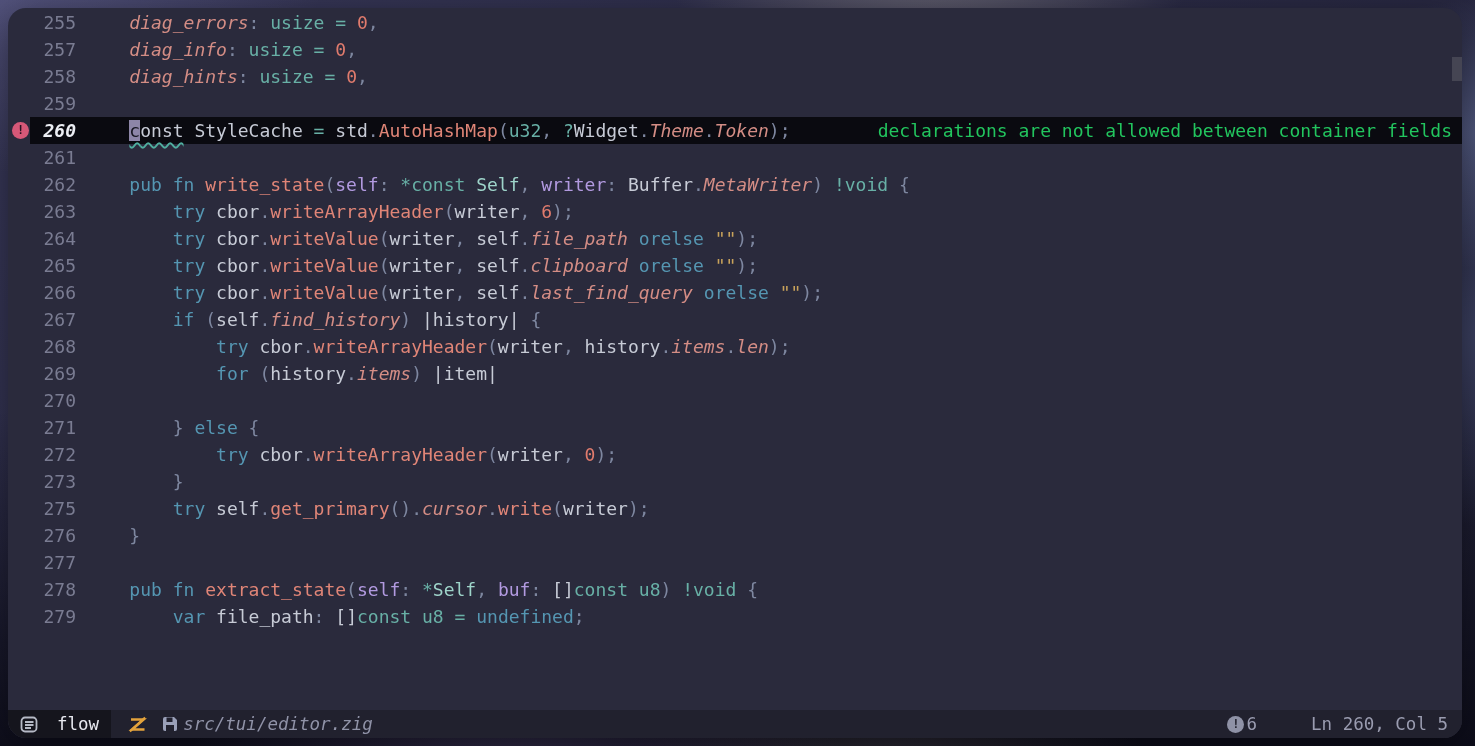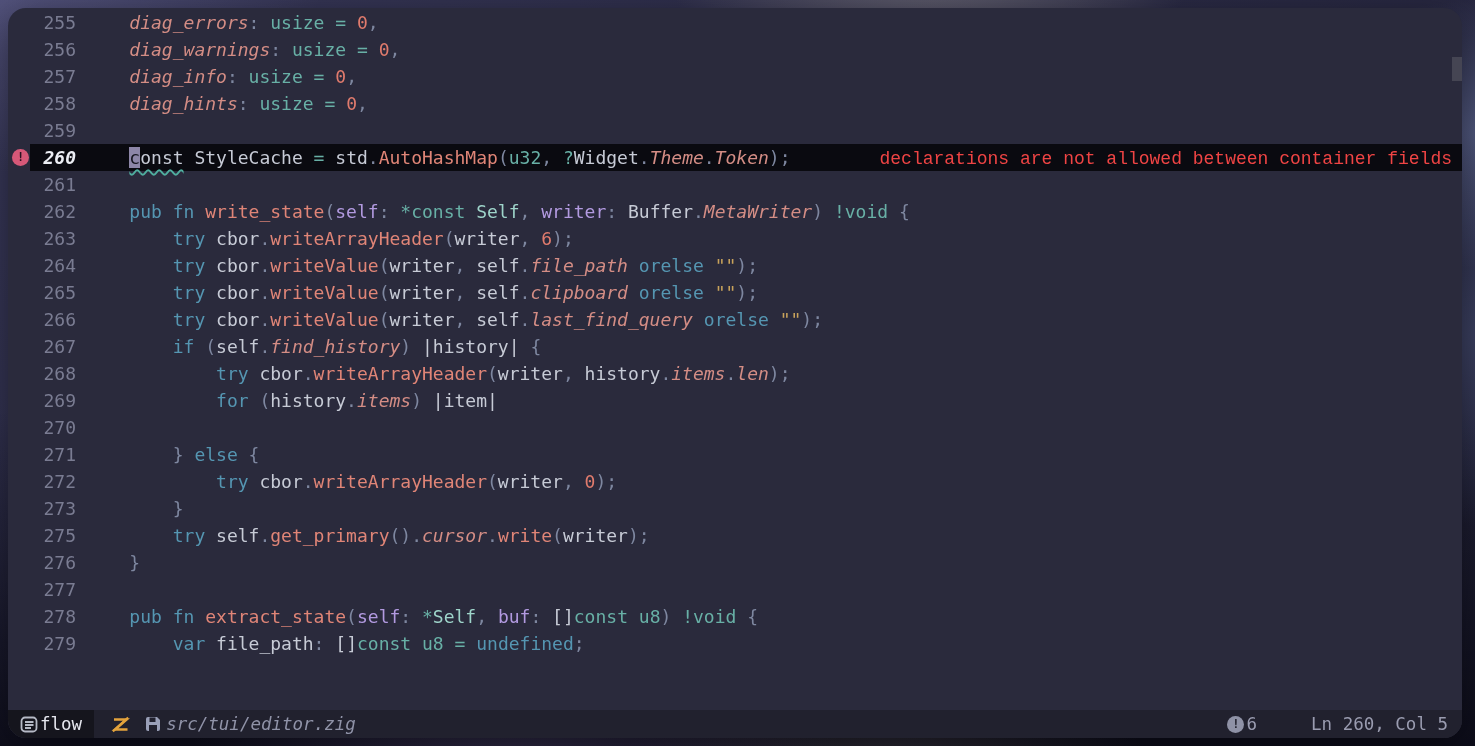--- a/index.html
+++ b/index.html
@@ -36,21 +36,21 @@
   }
   .row .code{display:inline;white-space:pre;text-align:right;}
   .row.current{background:#0a0a10;box-shadow:inset 22px 0 0 #2a2a3c;}
   .row.current .gut{color:#eceef4;font-weight:bold;font-style:italic;}
   .diag-ic{
     position:absolute;left:4px;top:5px;width:17px;height:17px;border-radius:50%;
     background:#d65878;color:#2a1322;font-size:12px;font-weight:bold;
     text-align:center;line-height:17px;
   }
   .diag-ic::before{content:"!";}
-  .errmsg{margin-left:auto;padding-right:10px;color:#ef4444;font-family:Liberation Mono, monospace;}
+  .errmsg{margin-left:auto;padding-right:10px;color:#22c55e;}
   
   .pln{color:#c7cbd6}
   .id{color:#c7cbd6}
   .kw{color:#5596b2}
   .ty{color:#68b0a6}
   .ty2{color:#9ed4ca}
   .fld{color:#d48d85;font-style:italic}
   .fnc{color:#e08577}
   .num{color:#e07b6d}
   .pun{color:#7e87a0}
@@ -62,21 +62,21 @@
   .scroll-thumb{
     position:absolute;right:0;top:49px;width:10px;height:24px;background:#454553;
   }
   
   .statusbar{
     position:absolute;left:0;bottom:0;width:100%;height:28px;
     background:#21212e;display:flex;align-items:center;
     font-size:17.5px;color:#9093a8;
   }
   .chip-flow{
-    height:28px;display:flex;align-items:center;gap:1px;
+    height:28px;display:flex;align-items:center;gap:18px;
     background:#15151d;border-radius:0 0 0 18px;
     padding:0 12px 0 12px;color:#e6e7ee;justify-content:center;
   }
   .chip-flow svg{display:block;}
   .sb-ic{display:flex;align-items:center;margin-left:16px;}
   .path{font-style:italic;margin-left:4px;color:#9093a8;}
   .sb-right{margin-left:auto;display:flex;align-items:center;padding-right:14px;}
   .diag-chip{display:flex;align-items:center;gap:2px;color:#9a9cb0;}
   .circ{
     width:17px;height:17px;border-radius:50%;background:#8f92a6;color:#23232f;
@@ -86,21 +86,20 @@
   .pos{margin-left:54px;color:#9a9cb0;}
 </style>
 </head>
 <body>
 
 <div class="backdrop"></div>
 
 <div class="window">
   <div class="code-area" id="code">
       <div class="row"><span class="gut">255</span><span class="code"><span class="pln">    </span><span class="fld">diag_errors</span><span class="pun">: </span><span class="ty">usize = </span><span class="num">0</span><span class="pun">,</span></span></div>
-      <div class="row"><span class="gut">256</span><span class="code"><span class="pln">    </span><span class="fld">diag_warnings</span><span class="pun">: </span><span class="ty">usize = </span><span class="num">0</span><span class="pun">,</span></span></div>
       <div class="row"><span class="gut">257</span><span class="code"><span class="pln">    </span><span class="fld">diag_info</span><span class="pun">: </span><span class="ty">usize = </span><span class="num">0</span><span class="pun">,</span></span></div>
       <div class="row"><span class="gut">258</span><span class="code"><span class="pln">    </span><span class="fld">diag_hints</span><span class="pun">: </span><span class="ty">usize = </span><span class="num">0</span><span class="pun">,</span></span></div>
       <div class="row"><span class="gut">259</span><span class="code"></span></div>
       <div class="row current"><span class="diag-ic"></span><span class="gut">260</span><span class="code"><span class="pln">    </span><span class="cur sq">c</span><span class="id sq">onst</span><span class="id"> StyleCache </span><span class="ty">= </span><span class="id">std</span><span class="pun">.</span><span class="fnc">AutoHashMap</span><span class="pun">(</span><span class="ty">u32</span><span class="pun">, </span><span class="ty">?</span><span class="id">Widget</span><span class="pun">.</span><span class="fld">Theme</span><span class="pun">.</span><span class="fld">Token</span><span class="pun">);</span></span><span class="errmsg">declarations are not allowed between container fields</span></div>
       <div class="row"><span class="gut">261</span><span class="code"></span></div>
       <div class="row"><span class="gut">262</span><span class="code"><span class="pln">    </span><span class="kw">pub fn </span><span class="fnc">write_state</span><span class="pun">(</span><span class="par">self</span><span class="pun">: </span><span class="ty">*const </span><span class="ty2">Self</span><span class="pun">, </span><span class="par">writer</span><span class="pun">: </span><span class="id">Buffer</span><span class="pun">.</span><span class="fld">MetaWriter</span><span class="pun">) </span><span class="ty">!void </span><span class="pun">{</span></span></div>
       <div class="row"><span class="gut">263</span><span class="code"><span class="pln">        </span><span class="kw">try </span><span class="id">cbor</span><span class="pun">.</span><span class="fnc">writeArrayHeader</span><span class="pun">(</span><span class="id">writer</span><span class="pun">, </span><span class="num">6</span><span class="pun">);</span></span></div>
       <div class="row"><span class="gut">264</span><span class="code"><span class="pln">        </span><span class="kw">try </span><span class="id">cbor</span><span class="pun">.</span><span class="fnc">writeValue</span><span class="pun">(</span><span class="id">writer</span><span class="pun">, </span><span class="id">self</span><span class="pun">.</span><span class="fld">file_path</span><span class="kw"> orelse </span><span class="str">""</span><span class="pun">);</span></span></div>
       <div class="row"><span class="gut">265</span><span class="code"><span class="pln">        </span><span class="kw">try </span><span class="id">cbor</span><span class="pun">.</span><span class="fnc">writeValue</span><span class="pun">(</span><span class="id">writer</span><span class="pun">, </span><span class="id">self</span><span class="pun">.</span><span class="fld">clipboard</span><span class="kw"> orelse </span><span class="str">""</span><span class="pun">);</span></span></div>
       <div class="row"><span class="gut">266</span><span class="code"><span class="pln">        </span><span class="kw">try </span><span class="id">cbor</span><span class="pun">.</span><span class="fnc">writeValue</span><span class="pun">(</span><span class="id">writer</span><span class="pun">, </span><span class="id">self</span><span class="pun">.</span><span class="fld">last_find_query</span><span class="kw"> orelse </span><span class="str">""</span><span class="pun">);</span></span></div>

